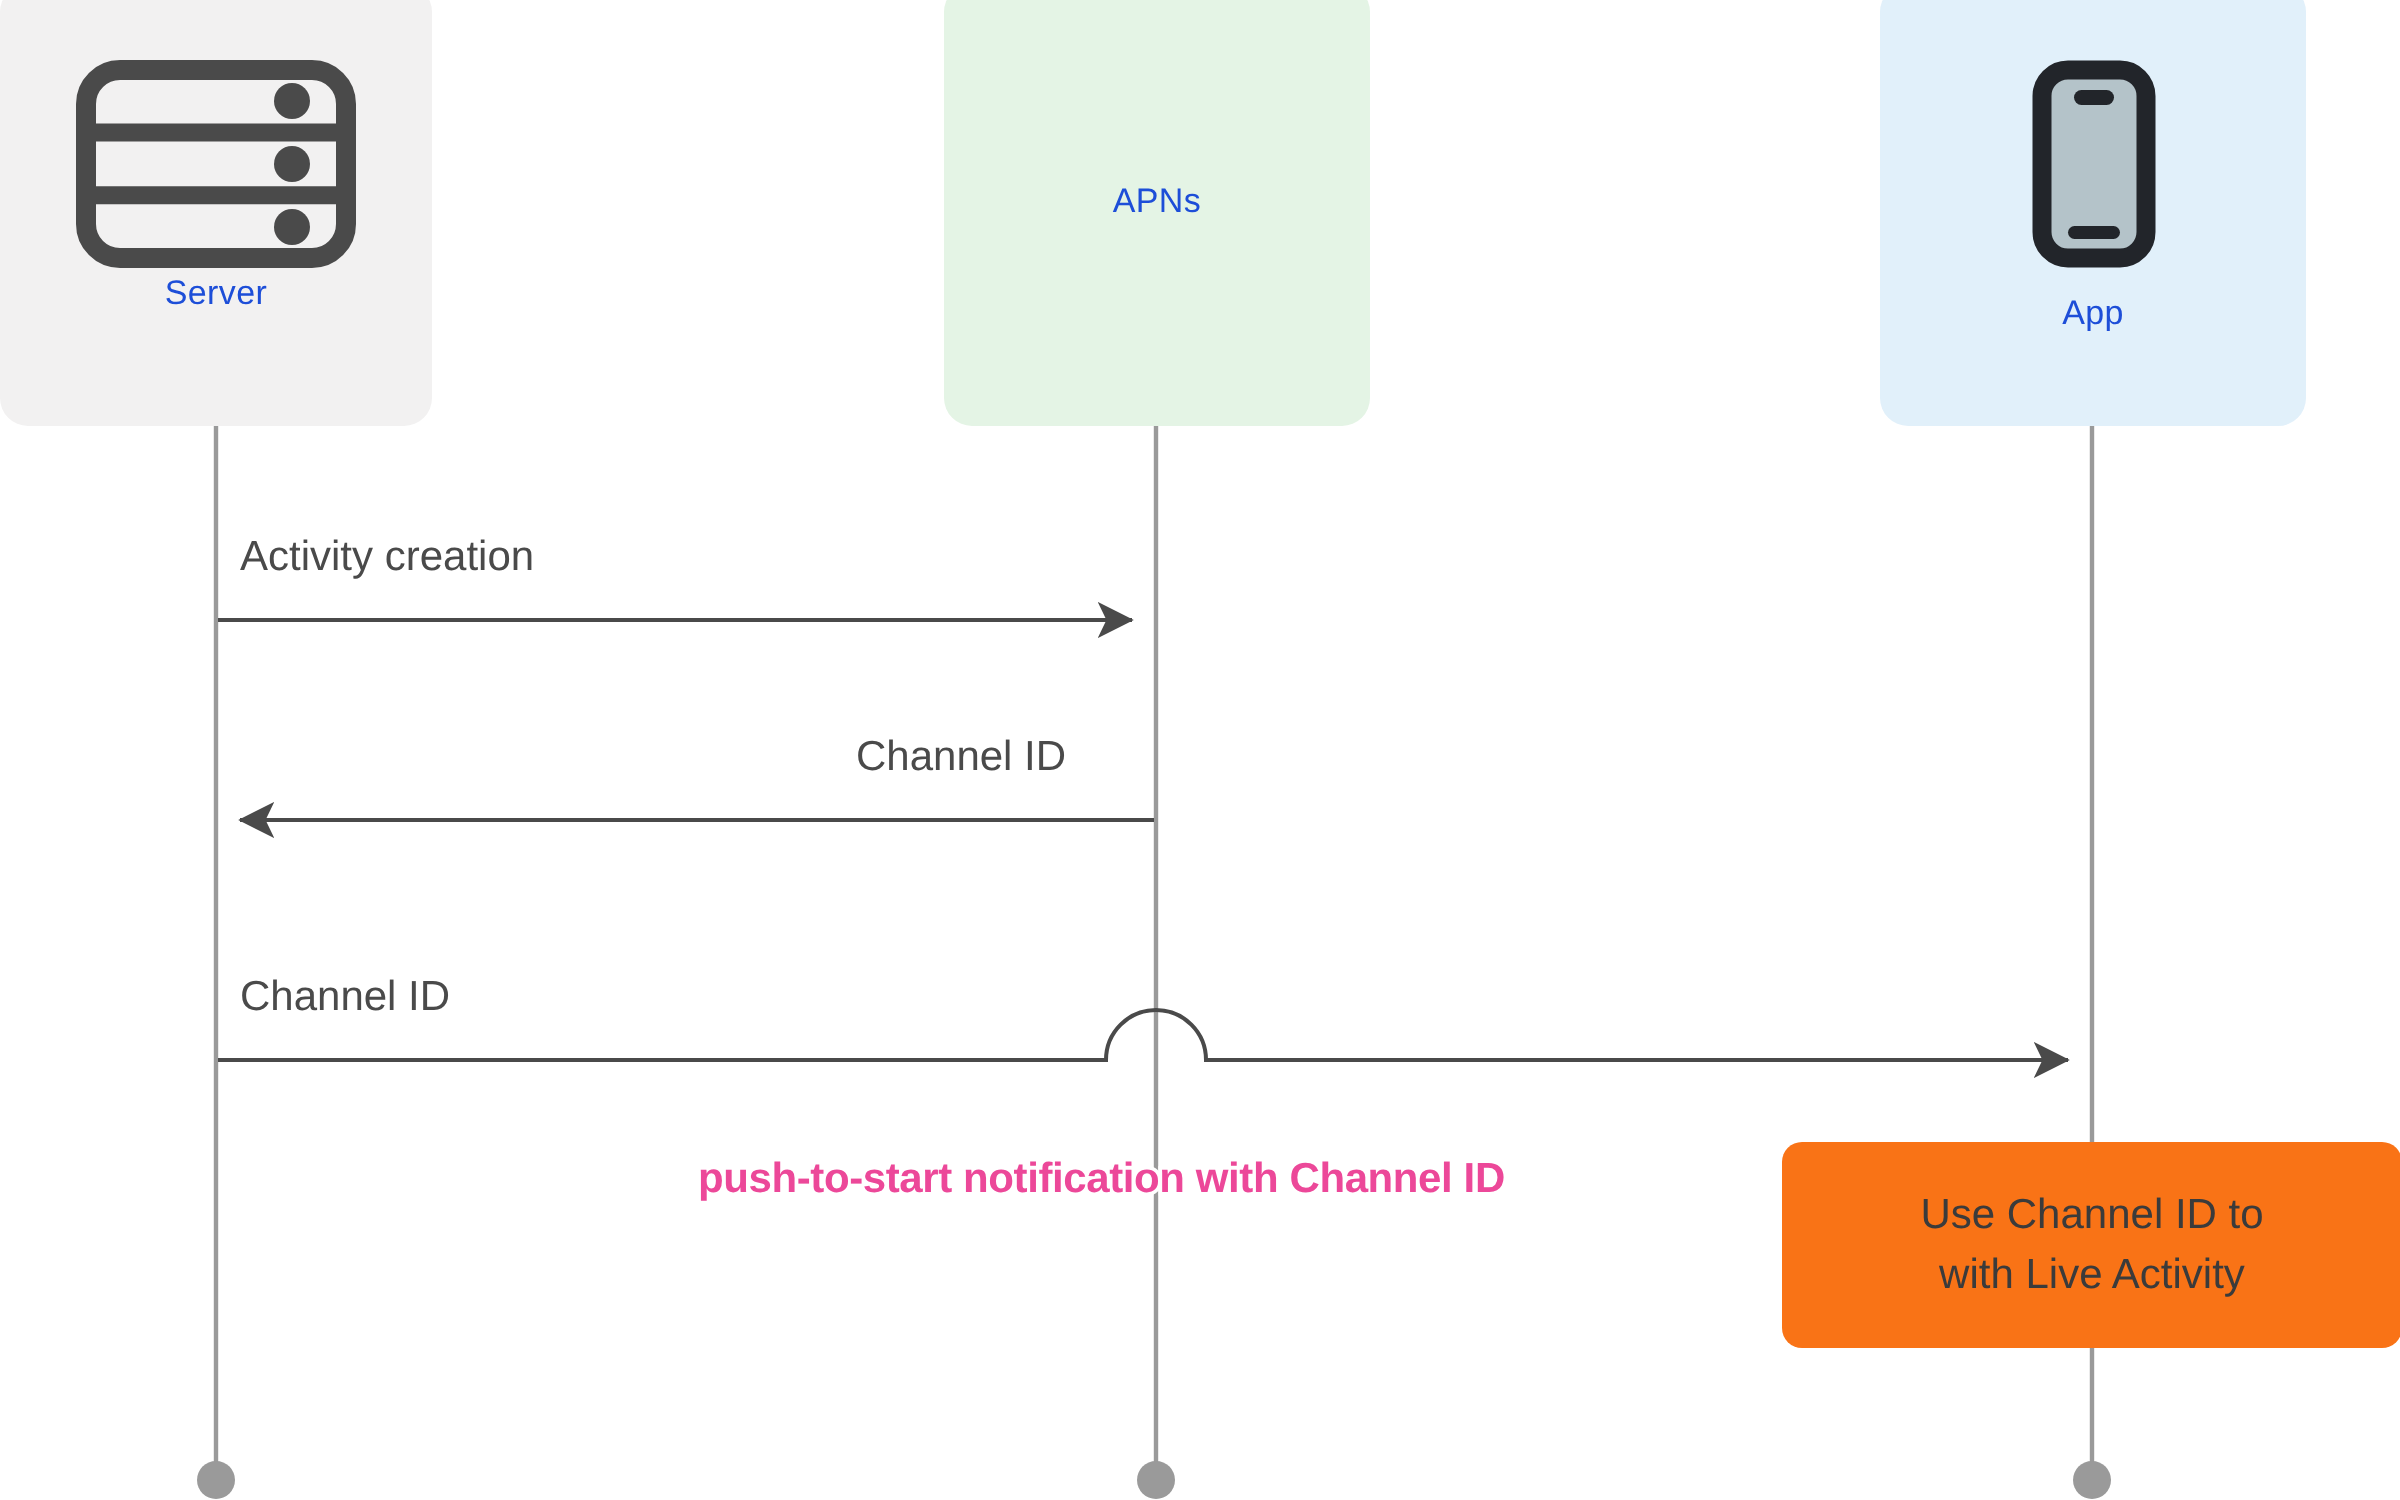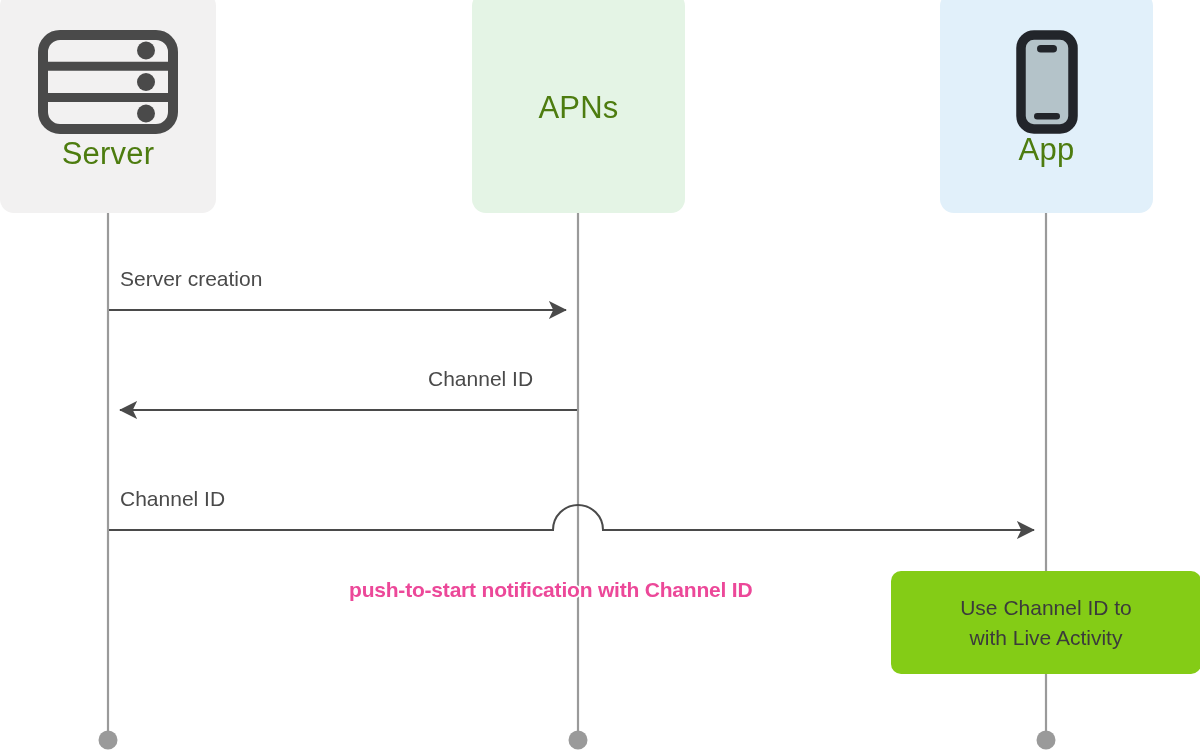--- a/index.html
+++ b/index.html
@@ -30,22 +30,22 @@
   .participant {
     position: absolute;
     box-sizing: border-box;
     border-radius: 14px;
     display: flex;
     flex-direction: column;
     align-items: center;
     justify-content: flex-start;
   }
   .participant-label {
-    font-size: 31px;
-    color: #4d7c0f;
+    font-size: 17px;
+    color: #1d4ed8;
     letter-spacing: 0.2px;
     line-height: 1;
   }
   #participant-server {
     left: 0px;
     top: -8px;
     width: 216px;
     height: 221px;
     background: #f2f1f1;
   }
@@ -57,21 +57,21 @@
     background: #e4f4e5;
   }
   #participant-app {
     left: 940px;
     top: -8px;
     width: 213px;
     height: 221px;
     background: #e1f0fa;
   }
   #participant-server .participant-label { margin-top: 4px; }
-  #participant-app .participant-label   { }
+  #participant-app .participant-label   { margin-top: 14px; }
   #participant-apns .participant-label  { margin-top: 100px; }
 
   .icon-wrap {
     margin-top: 38px;
     line-height: 0;
   }
 
   
   .msg-label {
     position: absolute;
@@ -100,21 +100,21 @@
   }
 
   
   #note-use-channel-id {
     position: absolute;
     left: 891px;
     top: 571px;
     width: 310px;
     height: 103px;
     box-sizing: border-box;
-    background: #84cc16;
+    background: #f97316;
     border-radius: 10px;
     display: flex;
     align-items: center;
     justify-content: center;
     text-align: center;
   }
   .note-text {
     font-size: 21px;
     color: #3b3b3b;
     line-height: 1.42;
@@ -173,21 +173,21 @@
     <div class="icon-wrap">
       <svg width="62" height="104" viewBox="0 0 62 104" xmlns="http://www.w3.org/2000/svg">
         <rect x="5" y="5" width="52" height="94" rx="13" ry="13" fill="#b4c3c9" stroke="#22252a" stroke-width="9.5"></rect>
         <rect x="21" y="15" width="20" height="7.5" rx="3.75" ry="3.75" fill="#22252a"></rect>
         <rect x="18" y="83" width="26" height="6.5" rx="3.25" ry="3.25" fill="#22252a"></rect>
       </svg>
     </div>
     <div class="participant-label">App</div>
   </div>
 
-  <div class="msg-label" id="label-channel-creation">Server creation</div>
+  <div class="msg-label" id="label-channel-creation">Activity creation</div>
 
   <div class="msg-label" id="label-channel-id-back">Channel ID</div>
 
   <div class="msg-label" id="label-channel-id-fwd">Channel ID</div>
 
   <div id="label-push-to-start">push-to-start notification with Channel ID</div>
 
   <div id="note-use-channel-id">
     <div class="note-text">
       <span>Use Channel ID to</span><br>

